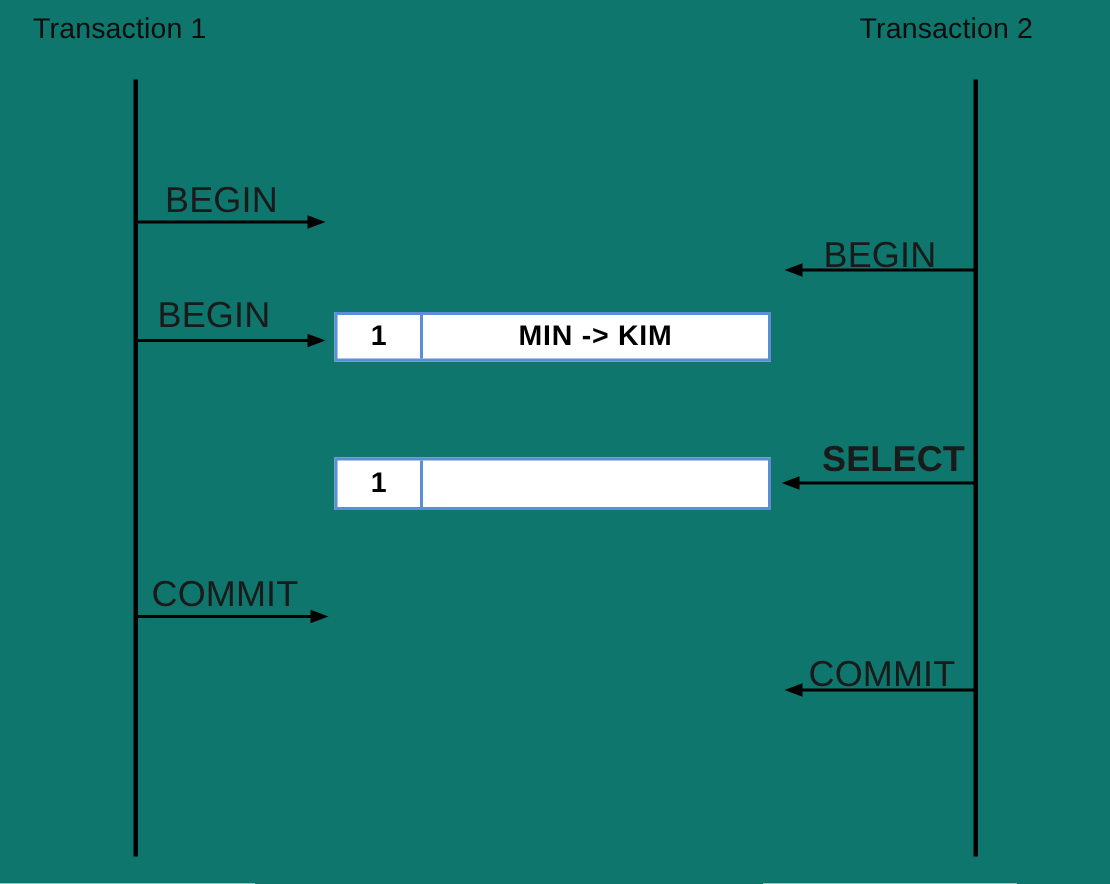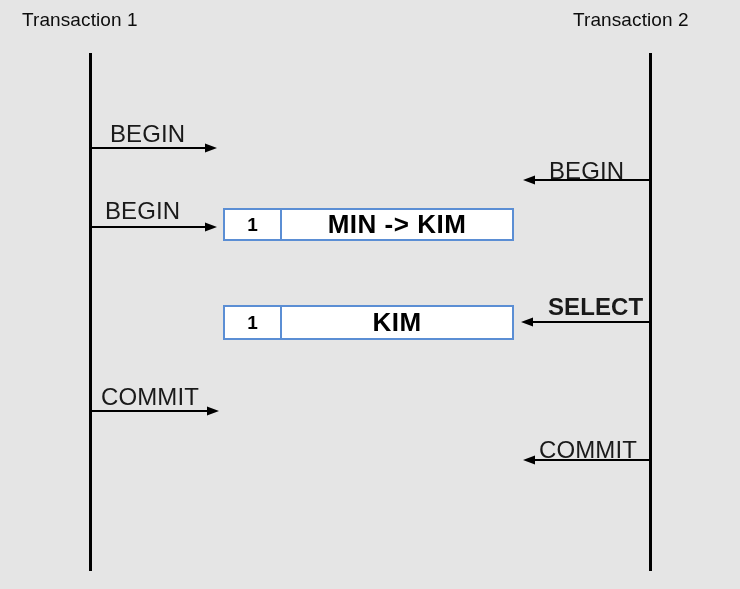--- a/index.html
+++ b/index.html
@@ -4,21 +4,21 @@
 <style>
   html, body {
     margin: 0;
     padding: 0;
     background: #ffffff;
   }
   #canvas {
     position: relative;
     width: 740px;
     height: 589px;
-    background: #e5e5e5;
+    background: #0f766e;
     font-family: "Liberation Sans", sans-serif;
     overflow: hidden;
   }
   .lifeline-label {
     position: absolute;
     font-size: 19px;
     color: #0d0d0d;
     white-space: nowrap;
     letter-spacing: 0.1px;
   }
@@ -56,21 +56,21 @@
     font-size: 19px;
     font-weight: bold;
     color: #000000;
   }
   .record-cell-val {
     box-sizing: border-box;
     flex: 1;
     display: flex;
     align-items: center;
     justify-content: center;
-    font-size: 26px;
+    font-size: 19px;
     font-weight: bold;
     color: #000000;
     letter-spacing: 0.5px;
   }
 </style>
 </head>
 <body>
 
 <div id="canvas">
 
@@ -106,21 +106,20 @@
   </div>
 
   <div class="msg-label" style="left:548px; top:293px;font-weight:bold;">SELECT</div>
   <svg class="arrow-svg" style="left:518px; top:314px; width:134px; height:18px;">
     <line x1="13" y1="8" x2="132" y2="8" stroke="#000000" stroke-width="2"></line>
     <polygon points="3,8 15,3.5 15,12.5" fill="#000000"></polygon>
   </svg>
 
   <div class="record-box" style="left:223px; top:305px; width:291px; height:35px;">
     <div class="record-cell-key">1</div>
-    <div class="record-cell-val">KIM</div>
   </div>
 
   <div class="msg-label" style="left:101px; top:383px;">COMMIT</div>
   <svg class="arrow-svg" style="left:89px; top:403px; width:132px; height:18px;">
     <line x1="1" y1="8" x2="120" y2="8" stroke="#000000" stroke-width="2"></line>
     <polygon points="130,8 118,3.5 118,12.5" fill="#000000"></polygon>
   </svg>
 
   <div class="msg-label" style="left:539px; top:436px;">COMMIT</div>
   <svg class="arrow-svg" style="left:520px; top:452px; width:132px; height:18px;">

